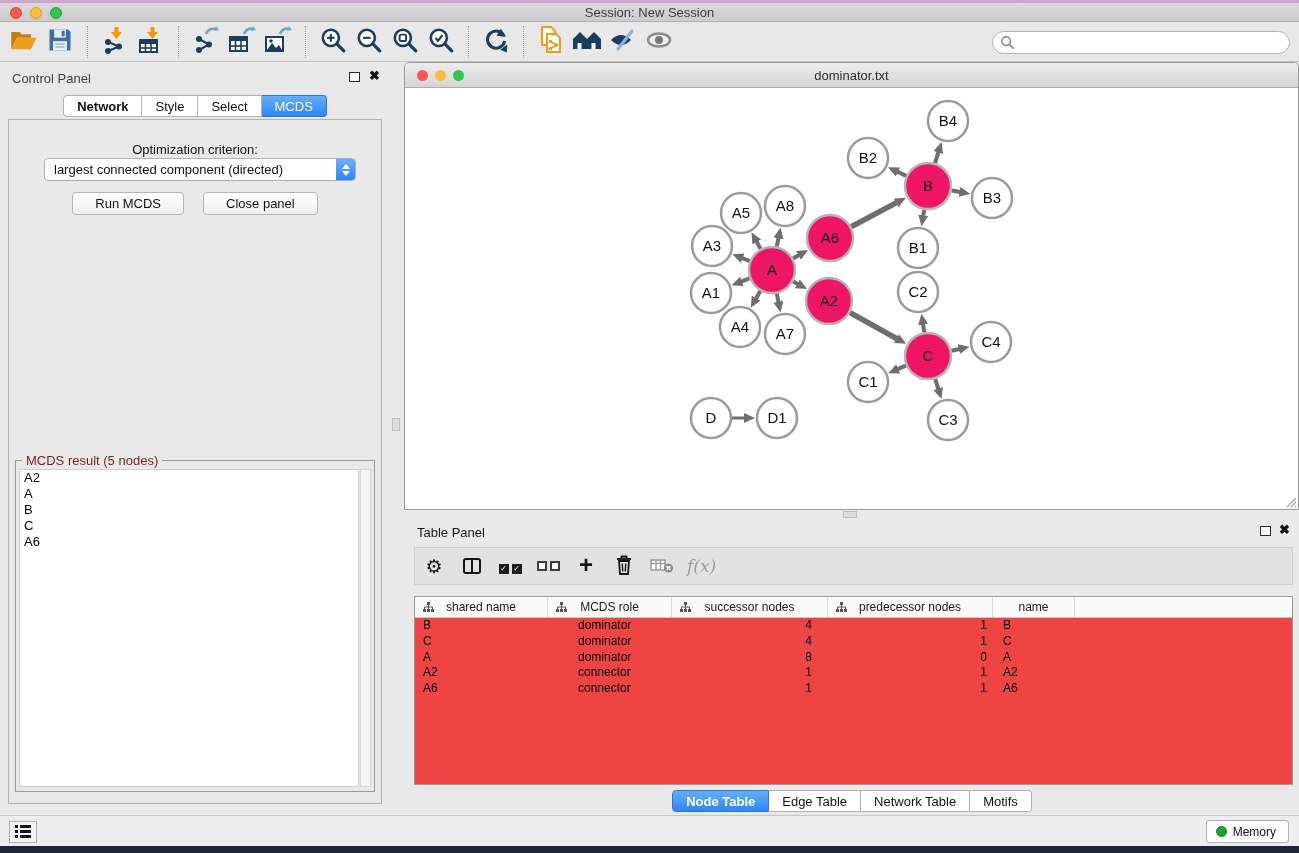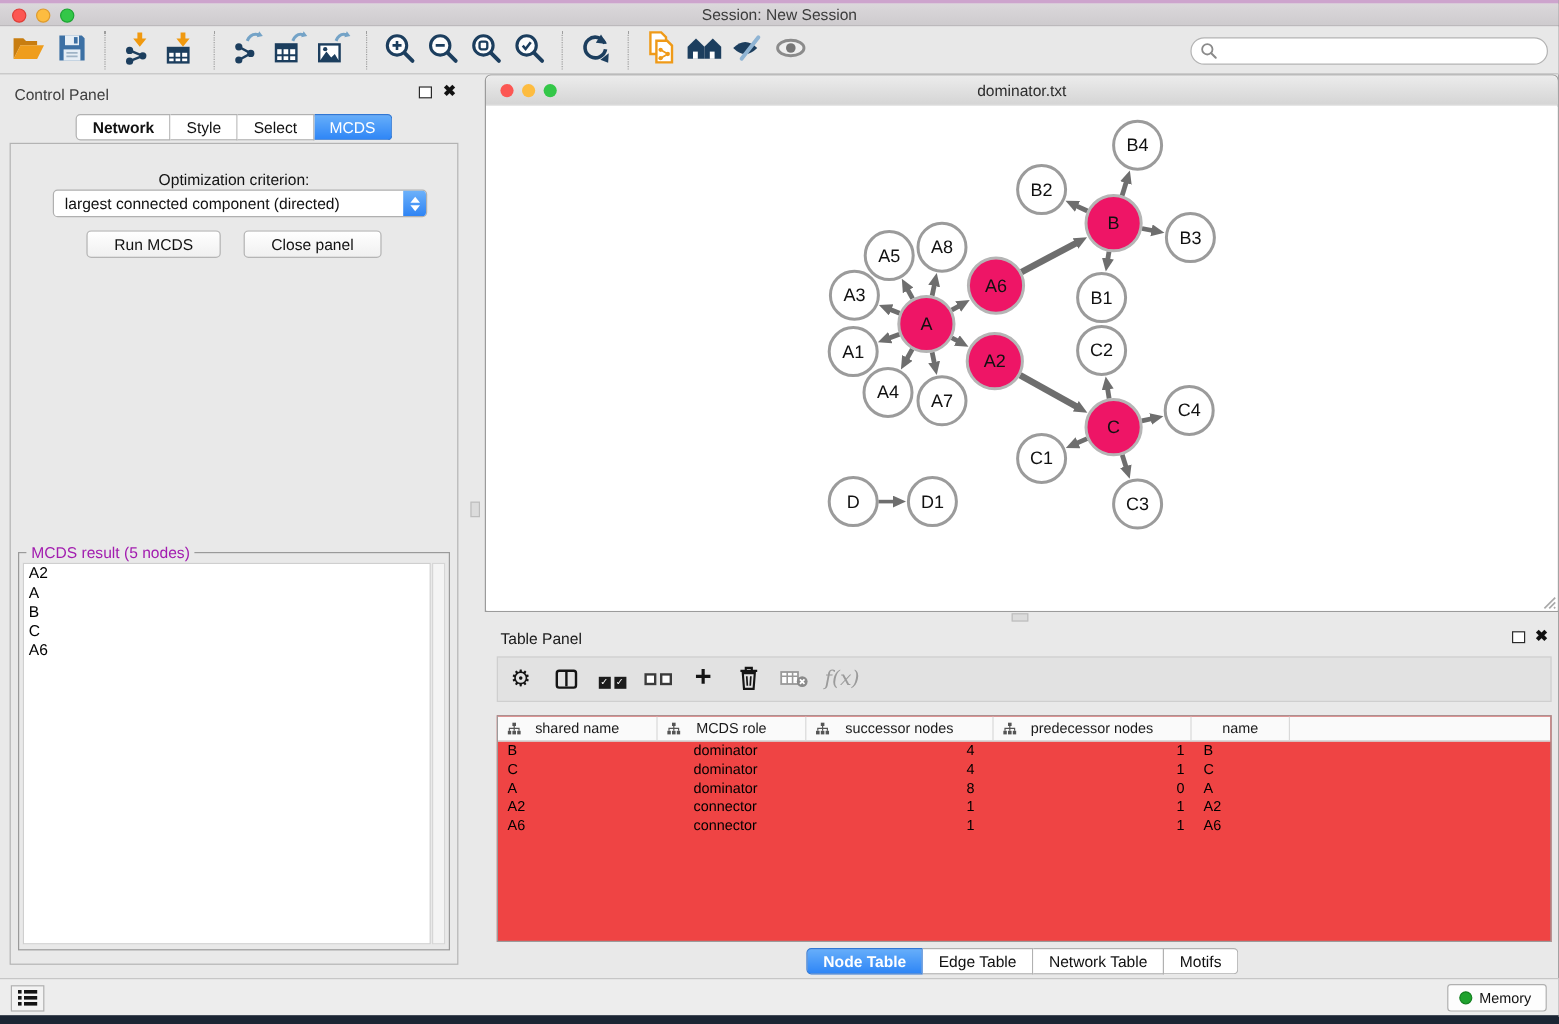--- a/index.html
+++ b/index.html
@@ -61,21 +61,21 @@
     display:flex; flex-direction:column; align-items:center; justify-content:center; gap:2px;
   }
   .stepper .up { width:0; height:0; border-left:4px solid transparent; border-right:4px solid transparent; border-bottom:5px solid #fff; }
   .stepper .dn { width:0; height:0; border-left:4px solid transparent; border-right:4px solid transparent; border-top:5px solid #fff; }
   .cp-buttons { position:absolute; left:0; top:72px; width:100%; display:flex; justify-content:center; gap:19px; }
   .cp-buttons button {
     height:23px; padding:0 22px; font-size:13px; font-family:"Liberation Sans",sans-serif;
     background:linear-gradient(#ffffff,#f0f0f0); border:1px solid #b5b5b5; border-radius:4px; cursor:pointer; color:#111;
   }
   .result-box { position:absolute; left:6px; top:340px; width:360px; height:332px; border:1px solid #9a9a9a; background:#e9e9e9; }
-  .result-box .legend { position:absolute; left:6px; top:-8px; background:#e9e9e9; padding:0 4px; font-size:13px; color:#a21caf; }
+  .result-box .legend { position:absolute; left:6px; top:-8px; background:#e9e9e9; padding:0 4px; font-size:13px; color:#7f1d1d; }
   .result-list { position:absolute; left:3px; top:8px; right:15px; bottom:4px; background:#fff; border:1px solid #cfcfcf; overflow:hidden; }
   .result-item { font-size:13px; line-height:16px; padding-left:4px; color:#000; }
   .result-scroll { position:absolute; right:3px; top:8px; width:11px; bottom:4px; background:#f4f4f4; border:1px solid #d6d6d6; }
   
   .v-split-handle { position:absolute; left:392px; top:418px; width:8px; height:13px; background:#dcdcdc; border:1px solid #bdbdbd; }
   .h-split-handle { position:absolute; left:843px; top:511px; width:14px; height:7px; background:#dcdcdc; border:1px solid #bdbdbd; }
   
   .net-window {
     position:absolute; left:404px; top:62px; width:895px; height:448px;
     border:1px solid #9b9b9b; border-radius:5px 5px 0 0; background:#fff;

